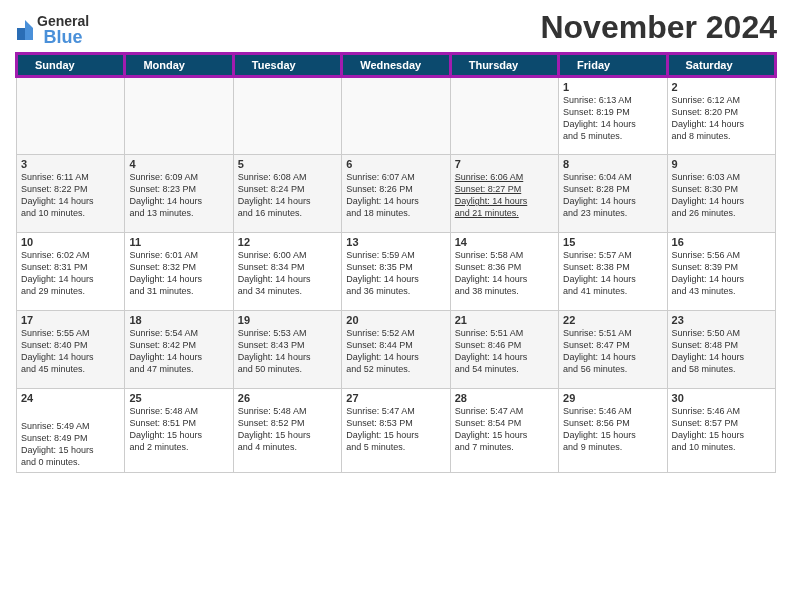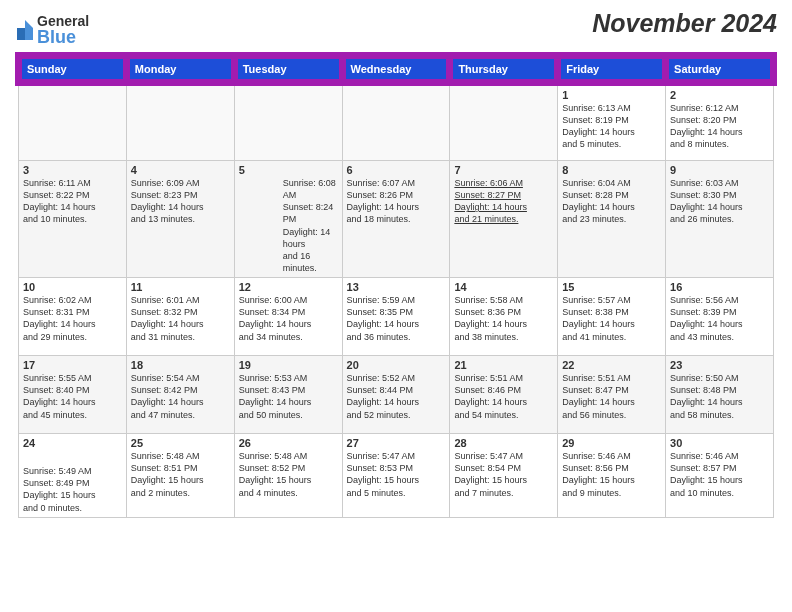--- a/index.html
+++ b/index.html
@@ -18,20 +18,21 @@
     .header-area {
       display: flex;
       justify-content: space-between;
       align-items: flex-start;
       margin-bottom: 6px;
     }
     .logo {
       display: flex;
       align-items: center;
       margin-top: 4px;
+      text-align: center;
     }
     .logo-text {
       display: flex;
       flex-direction: column;
       line-height: 1;
     }
     .logo-general {
       font-size: 14px;
       font-weight: bold;
       color: #333;
@@ -43,43 +44,42 @@
     }
     .logo-icon {
       width: 20px;
       height: 24px;
       margin-right: 2px;
     }
     .title-area {
       text-align: right;
     }
     .month-title {
-      font-size: 25px;
+      font-size: 32px;
       font-weight: bold;
       color: #333;
       line-height: 1.1;
-      font-style: italic;
     }
     .location {
       font-size: 14px;
       color: #555;
     }
     .calendar-table {
       width: 100%;
       border-collapse: collapse;
       table-layout: fixed;
     }
     .calendar-table th {
-      background: #1d4ed8;
+      background: #0c4a6e;
       color: #fff;
       font-size: 11px;
       font-weight: bold;
-      padding: 4px 5px;
+      padding: 4px 17px;
       text-align: left;
-      border: 7px solid #a21caf;
+      border: 3px solid #a21caf;
     }
     .calendar-table td {
       border: 1px solid #ccc;
       vertical-align: top;
       padding: 3px 4px;
       font-size: 9.5px;
       color: #333;
       height: 78px;
       background: #fff;
     }
@@ -169,21 +169,21 @@
           </td>
           <td>
             <span class="day-number">4</span>
             <div class="day-info" style="white-space: pre-line;">Sunrise: 6:09 AM
 Sunset: 8:23 PM
 Daylight: 14 hours
 and 13 minutes.</div>
           </td>
           <td>
             <span class="day-number">5</span>
-            <div class="day-info" style="white-space: pre-line; margin-left: 44px;">Sunrise: 6:08 AM
+            <div class="day-info" style="white-space: pre-line;">Sunrise: 6:08 AM
 Sunset: 8:24 PM
 Daylight: 14 hours
 and 16 minutes.</div>
           </td>
           <td>
             <span class="day-number">6</span>
             <div class="day-info" style="white-space: pre-line;">Sunrise: 6:07 AM
 Sunset: 8:26 PM
 Daylight: 14 hours
 and 18 minutes.</div>

